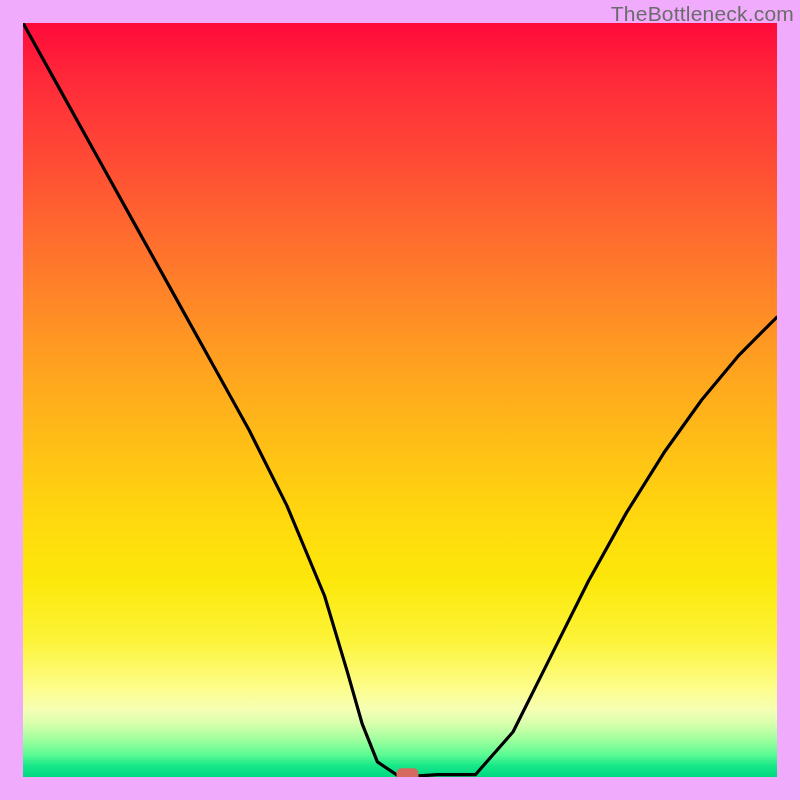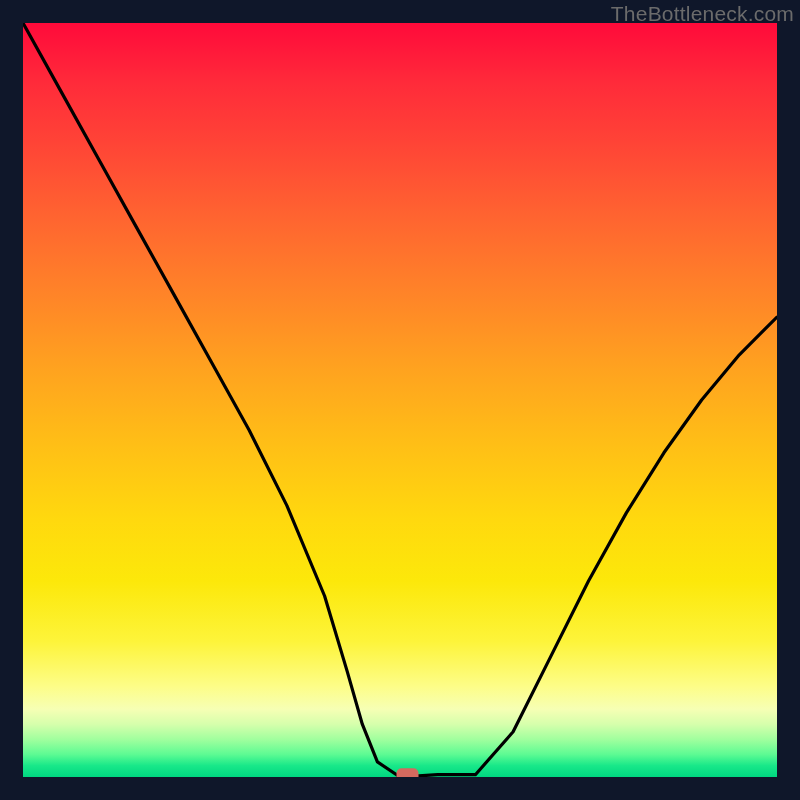--- a/index.html
+++ b/index.html
@@ -10,21 +10,21 @@
     background: #000;
     overflow: hidden;
     font-family: Arial, Helvetica, sans-serif;
   }
   .frame {
     position: absolute;
     left: 0;
     top: 0;
     width: 800px;
     height: 800px;
-    background: #0f172a;
+    background: #f0abfc;
   }
   .plot-area {
     position: absolute;
     left: 23px;
     top: 23px;
     width: 754px;
     height: 754px;
     overflow: hidden;
   }
   .gradient {

